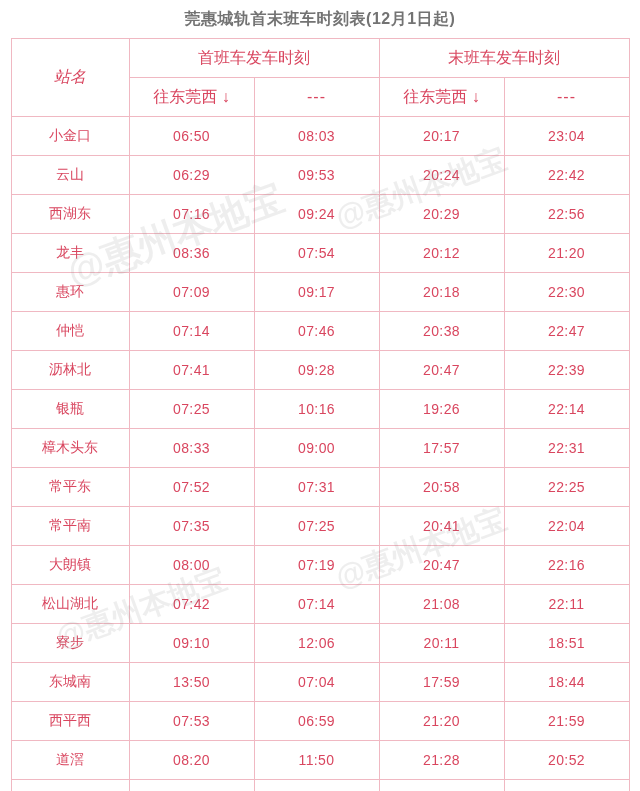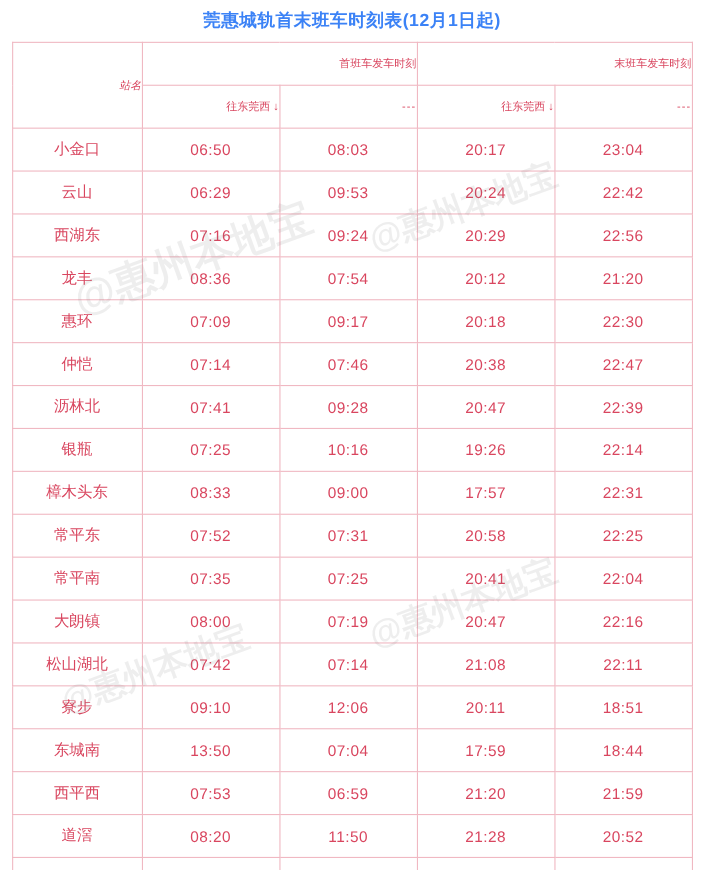--- a/index.html
+++ b/index.html
@@ -19,21 +19,21 @@
     width: 640px;
     height: 791px;
     position: relative;
     box-sizing: border-box;
     padding: 0;
   }
   .title {
     text-align: center;
     font-size: 16px;
     font-weight: bold;
-    color: #3b82f6;
+    color: #737373;
     padding: 9px 0 8px 0;
     letter-spacing: 0.5px;
   }
   table.schedule {
     border-collapse: collapse;
     width: 618px;
     margin: 0 auto;
     table-layout: fixed;
   }
   table.schedule td,
@@ -41,22 +41,21 @@
     border: 1px solid #f0b8c2;
     text-align: center;
     vertical-align: middle;
     color: #d9465f;
     font-size: 14px;
     font-weight: normal;
     padding: 0;
     height: 38px;
   }
   table.schedule th {
-    font-size: 10px;
-    text-align: right;
+    font-size: 16px;
   }
   col.c-station { width: 118px; }
   col.c-data { width: 125px; }
 
   .hdr-station {
     font-size: 15px;
     font-style: italic;
   }
   .hdr-group {
     font-size: 15px;

